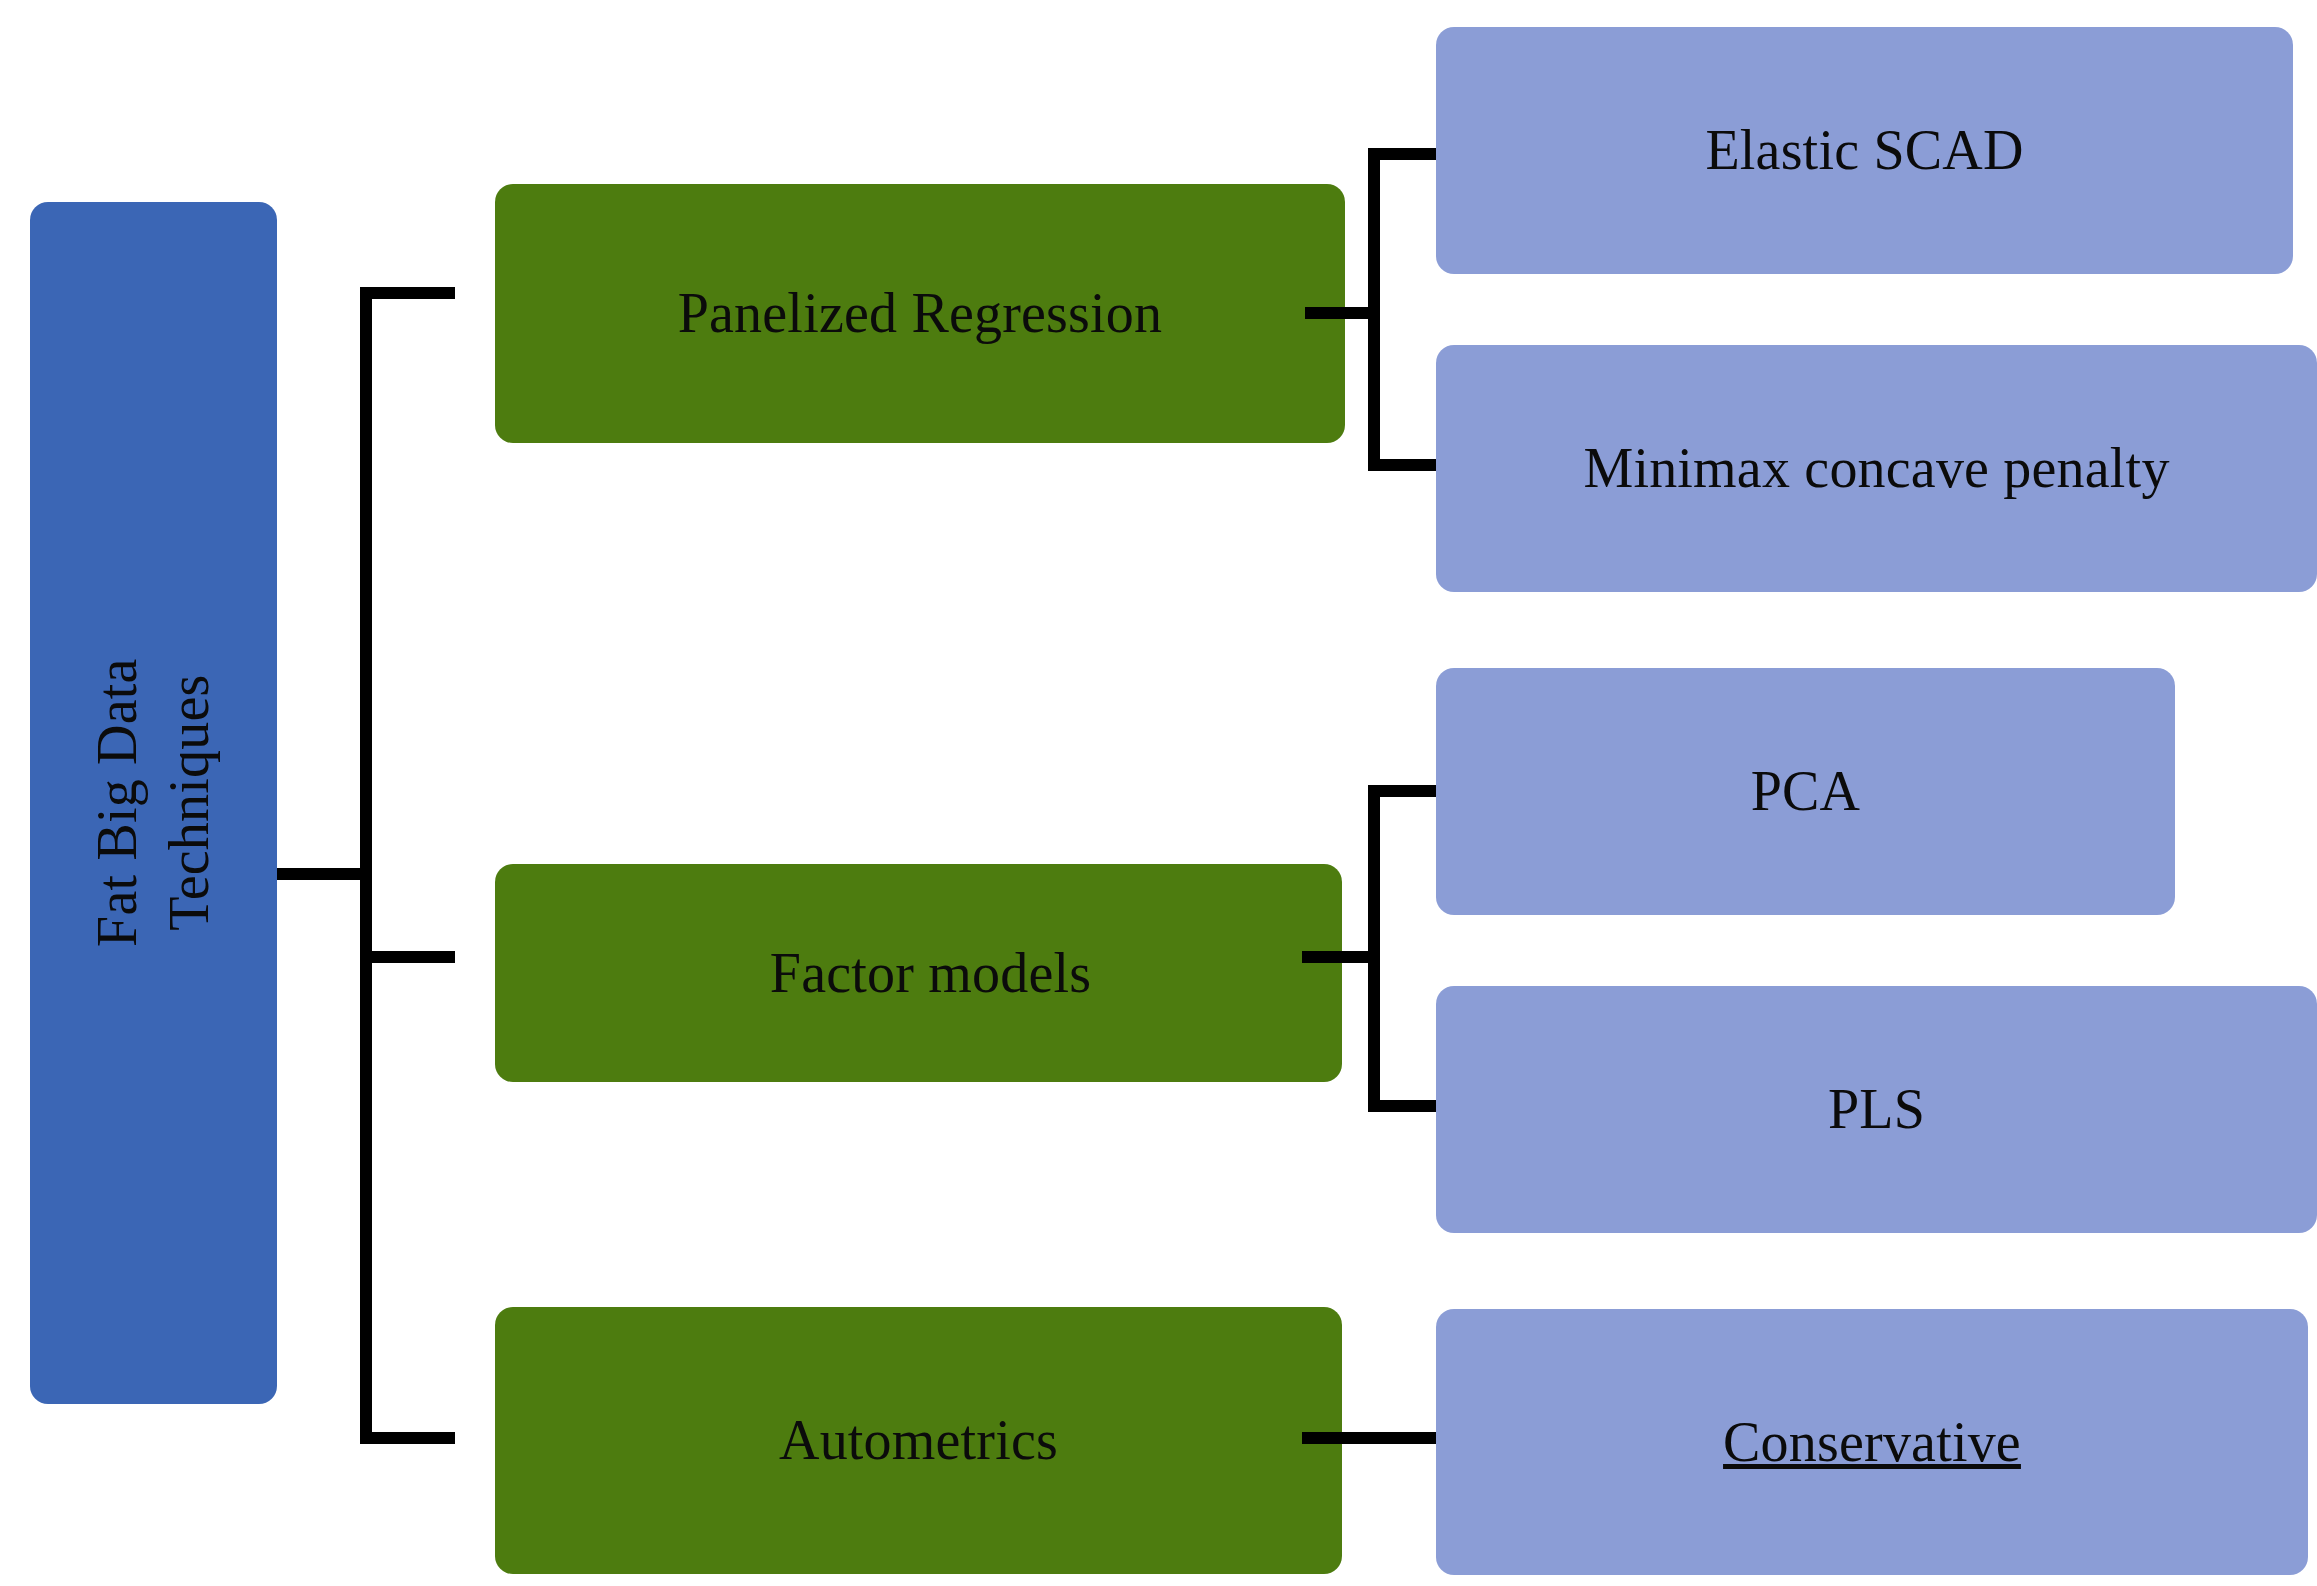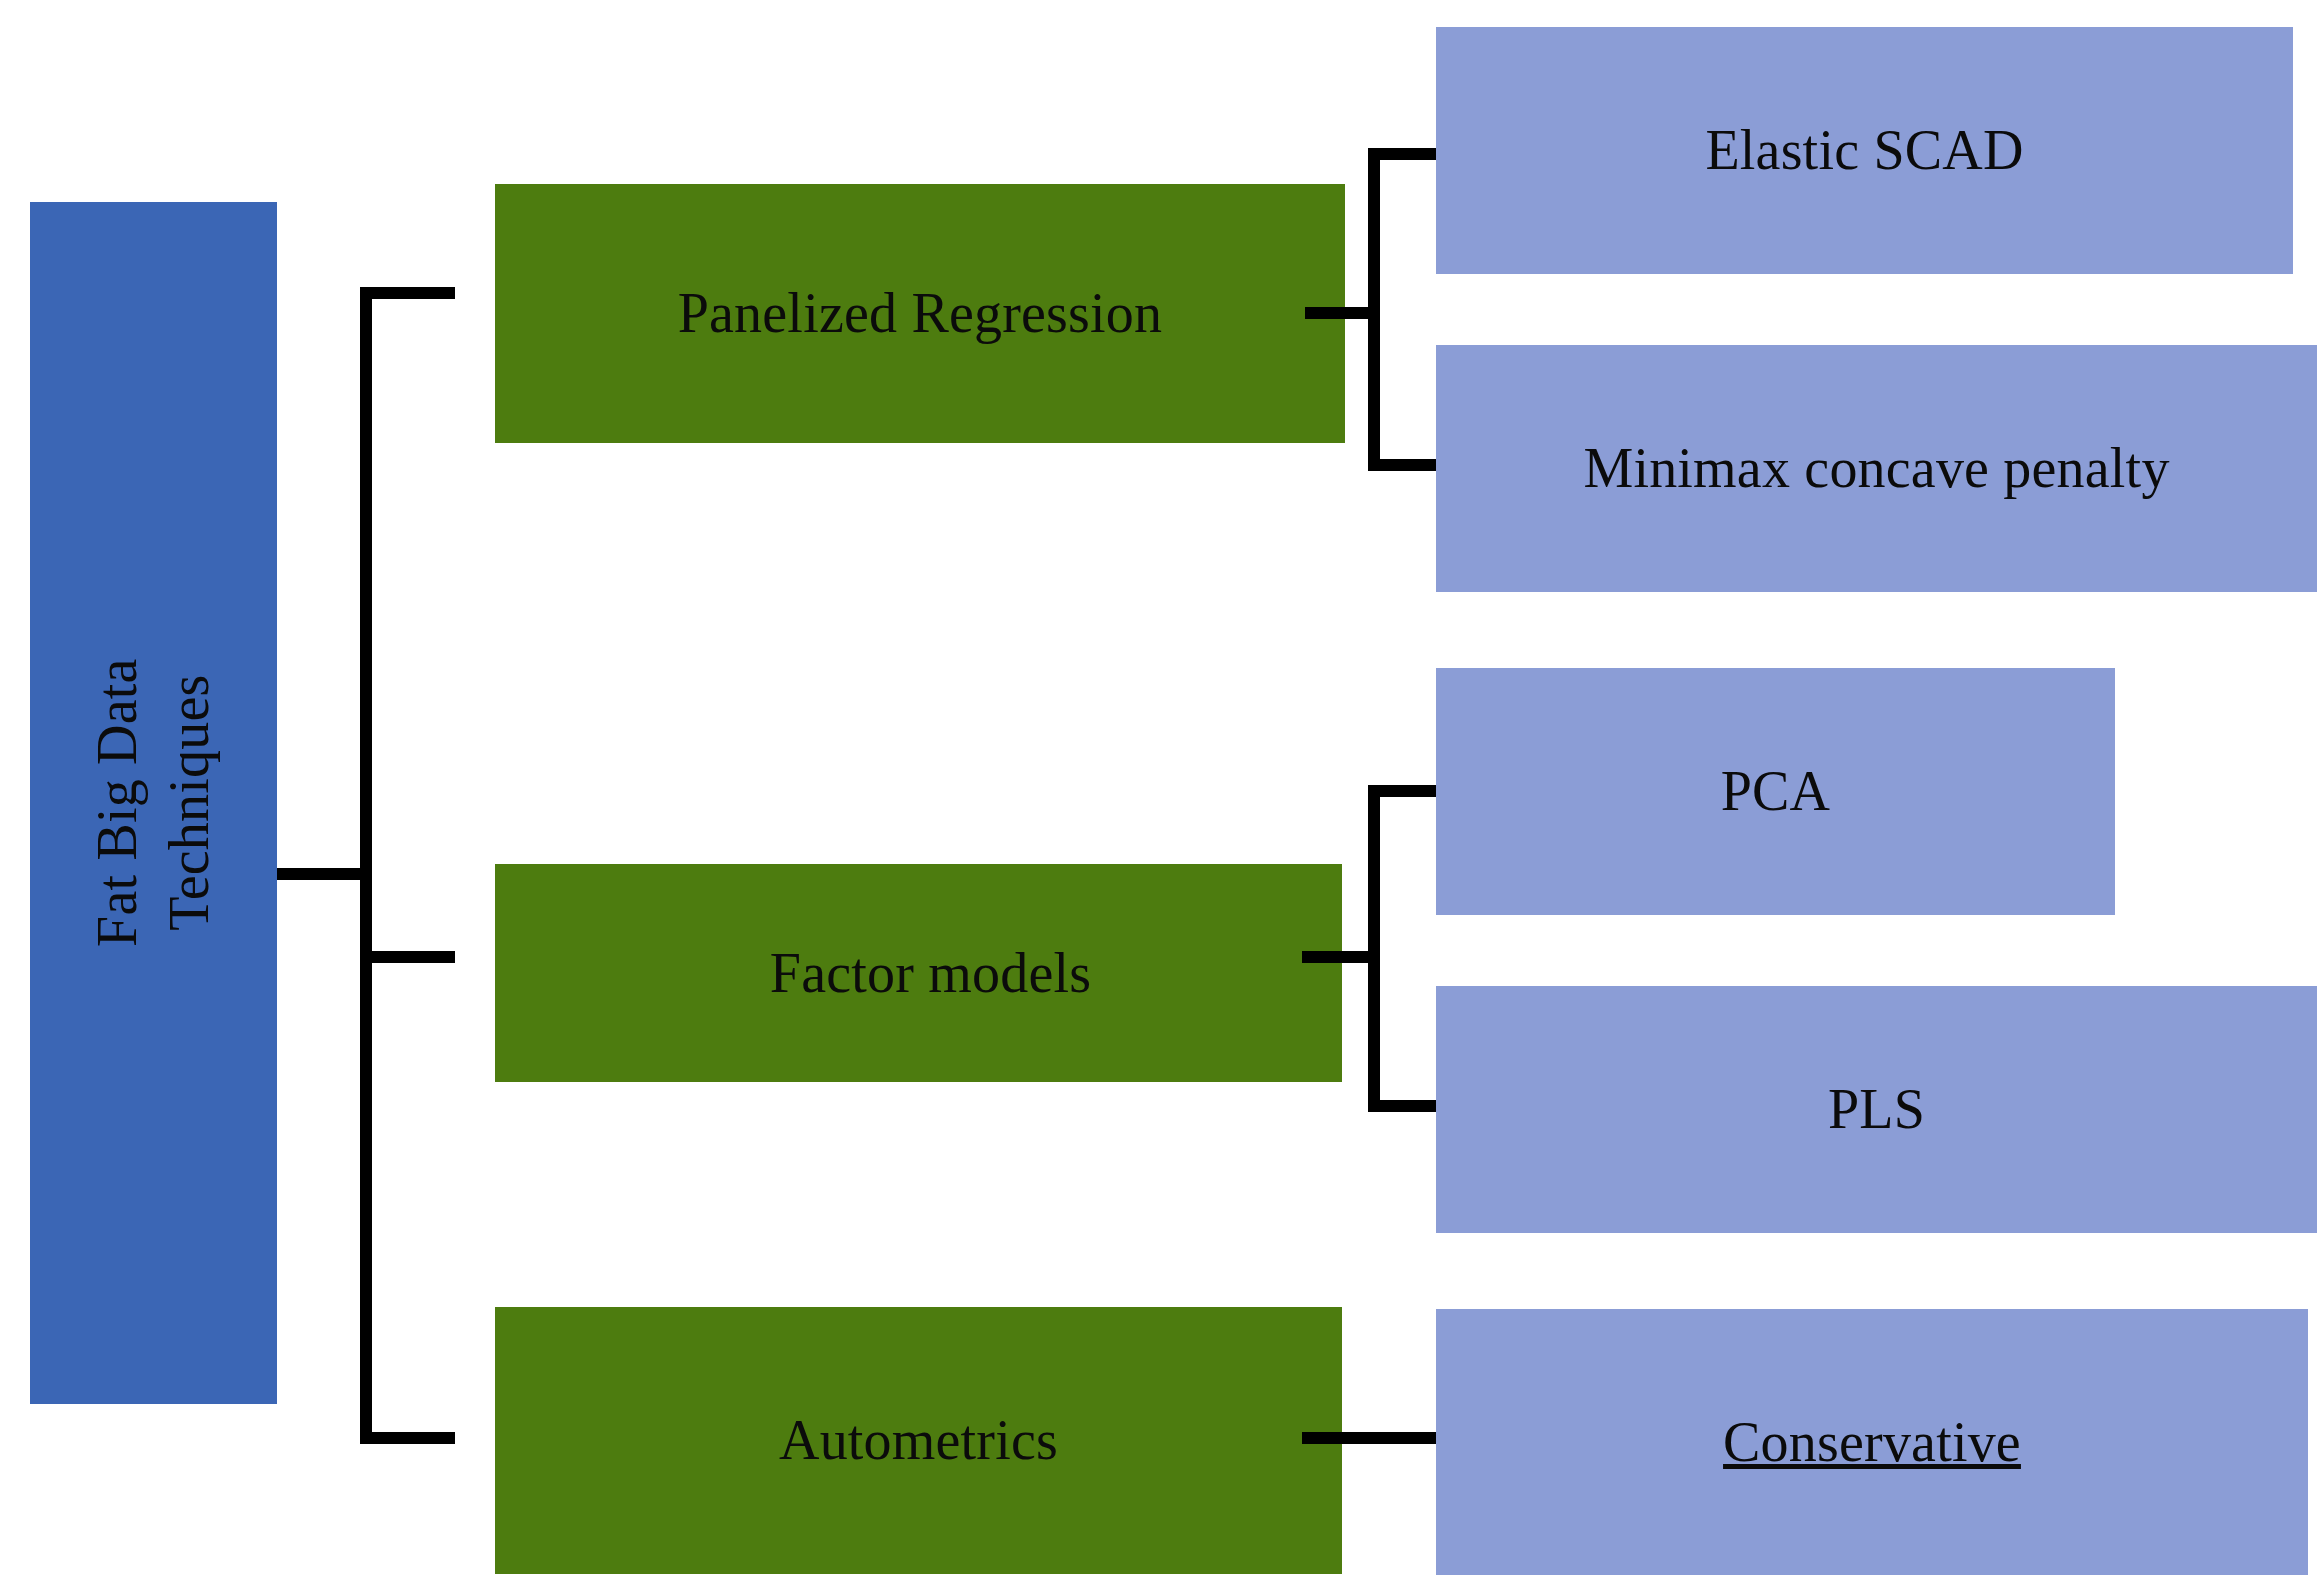--- a/index.html
+++ b/index.html
@@ -21,20 +21,21 @@
     position: absolute;
     display: flex;
     align-items: center;
     justify-content: center;
     text-align: center;
     color: #0b0b0b;
     font-weight: 400;
     line-height: 1.12;
     letter-spacing: 0.2px;
     box-sizing: border-box;
+    border-radius: 18px;
   }
   .node.root {
     background: #3B66B5;
   }
   .node.level1 {
     background: #4d7c0f;
     margin-left: 40px;
   }
   .node.level2 {
     background: #8B9DD6;
@@ -93,21 +94,21 @@
 
   <div class="node level1" style="left:455px; top:864px; width:847px; height:218px;padding-left:24px;">
     <div class="node-label">Factor models</div>
   </div>
 
   <div class="connector" style="left:1302px; top:951px; width:77px; height:11.8px;"></div>
   <div class="connector" style="left:1368px; top:785px; width:11.8px; height:327px;"></div>
   <div class="connector" style="left:1368px; top:785px; width:73px; height:11.8px;"></div>
   <div class="connector" style="left:1368px; top:1100px; width:73px; height:11.8px;"></div>
 
-  <div class="node level2" style="left:1436px; top:668px; width:679px; height:247px;">
+  <div class="node level2" style="left:1436px; top:668px; width:739px; height:247px;">
     <div class="node-label">PCA</div>
   </div>
 
   <div class="node level2" style="left:1436px; top:986px; width:881px; height:247px;">
     <div class="node-label">PLS</div>
   </div>
 
   <div class="node level1" style="left:455px; top:1307px; width:847px; height:267px;">
     <div class="node-label">Autometrics</div>
   </div>

